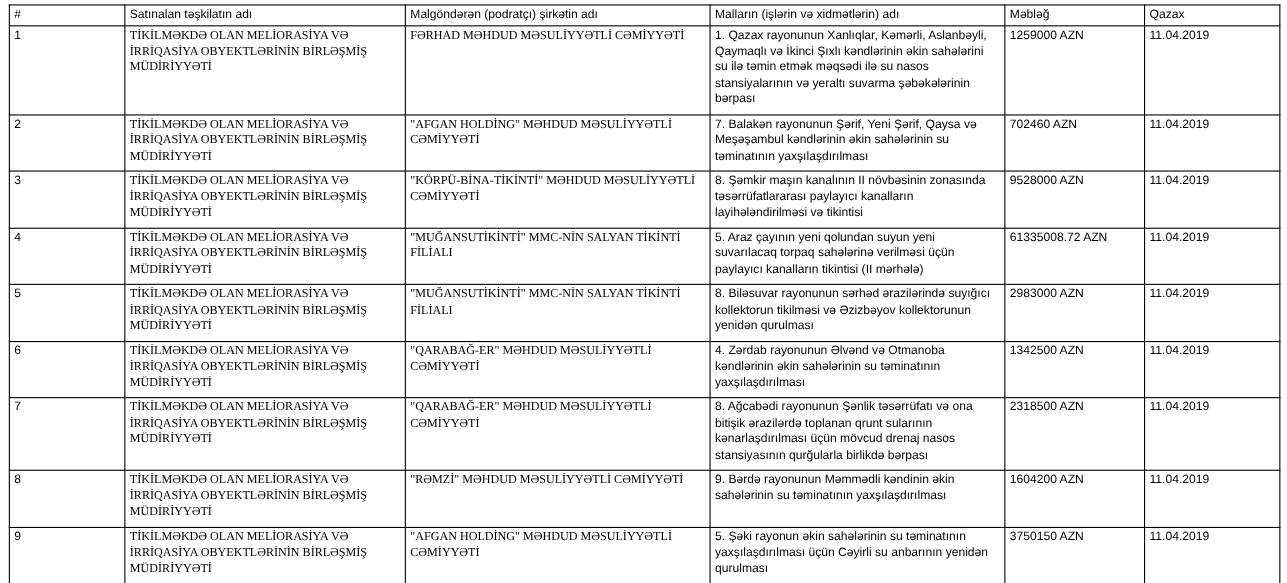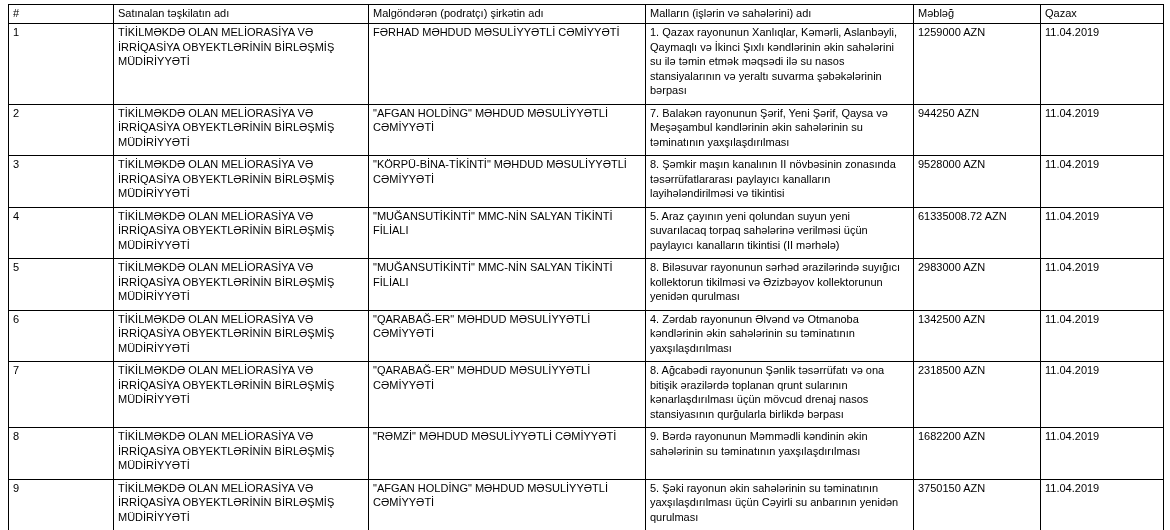--- a/index.html
+++ b/index.html
@@ -42,60 +42,61 @@
   col.c-num      { width: 105px; }
   col.c-buyer    { width: 255px; }
   col.c-supplier { width: 277px; }
   col.c-goods    { width: 268px; }
   col.c-amount   { width: 127px; }
   col.c-date     { width: 123px; }
 
   td[data-name="buyer-name"],
   td[data-name="supplier-name"] {
     padding-left: 6px;
+    font-family: Liberation Serif, serif;
   }
 </style>
 </head>
 <body>
 
 <div class="page" data-name="document-page">
   <table class="procurement" data-name="procurement-table">
     <colgroup>
       <col class="c-num">
       <col class="c-buyer">
       <col class="c-supplier">
       <col class="c-goods">
       <col class="c-amount">
       <col class="c-date">
     </colgroup>
     <thead data-name="table-header">
       <tr data-name="header-row">
         <th data-name="column-header-number">#</th>
         <th data-name="column-header-buyer">Satınalan təşkilatın adı</th>
         <th data-name="column-header-supplier">Malgöndərən (podratçı) şirkətin adı</th>
-        <th data-name="column-header-goods">Malların (işlərin və sahələrini) adı</th>
+        <th data-name="column-header-goods">Malların (işlərin və xidmətlərin) adı</th>
         <th data-name="column-header-amount">Məbləğ</th>
         <th data-name="column-header-date">Qazax</th>
       </tr>
     </thead>
     <tbody data-name="table-body">
         <tr data-name="table-row">
           <td data-name="row-number">1</td>
           <td data-name="buyer-name">TİKİLMƏKDƏ OLAN MELİORASİYA VƏ İRRİQASİYA OBYEKTLƏRİNİN BİRLƏŞMİŞ MÜDİRİYYƏTİ</td>
           <td data-name="supplier-name">FƏRHAD MƏHDUD MƏSULİYYƏTLİ CƏMİYYƏTİ</td>
           <td data-name="goods-description">1. Qazax rayonunun Xanlıqlar, Kəmərli, Aslanbəyli, Qaymaqlı və İkinci Şıxlı kəndlərinin əkin sahələrini su ilə təmin etmək məqsədi ilə su nasos stansiyalarının və yeraltı suvarma şəbəkələrinin bərpası</td>
           <td data-name="amount">1259000 AZN</td>
           <td data-name="date">11.04.2019</td>
         </tr>
         <tr data-name="table-row">
           <td data-name="row-number">2</td>
           <td data-name="buyer-name">TİKİLMƏKDƏ OLAN MELİORASİYA VƏ İRRİQASİYA OBYEKTLƏRİNİN BİRLƏŞMİŞ MÜDİRİYYƏTİ</td>
           <td data-name="supplier-name">"AFGAN HOLDİNG" MƏHDUD MƏSULİYYƏTLİ CƏMİYYƏTİ</td>
           <td data-name="goods-description">7. Balakən rayonunun Şərif, Yeni Şərif, Qaysa və Meşəşambul kəndlərinin əkin sahələrinin su təminatının yaxşılaşdırılması</td>
-          <td data-name="amount">944250 AZN</td>
+          <td data-name="amount">702460 AZN</td>
           <td data-name="date">11.04.2019</td>
         </tr>
         <tr data-name="table-row">
           <td data-name="row-number">3</td>
           <td data-name="buyer-name">TİKİLMƏKDƏ OLAN MELİORASİYA VƏ İRRİQASİYA OBYEKTLƏRİNİN BİRLƏŞMİŞ MÜDİRİYYƏTİ</td>
           <td data-name="supplier-name">"KÖRPÜ-BİNA-TİKİNTİ" MƏHDUD MƏSULİYYƏTLİ CƏMİYYƏTİ</td>
           <td data-name="goods-description">8. Şəmkir maşın kanalının II növbəsinin zonasında təsərrüfatlararası paylayıcı kanalların layihələndirilməsi və tikintisi</td>
           <td data-name="amount">9528000 AZN</td>
           <td data-name="date">11.04.2019</td>
         </tr>
@@ -129,21 +130,21 @@
           <td data-name="supplier-name">"QARABAĞ-ER" MƏHDUD MƏSULİYYƏTLİ CƏMİYYƏTİ</td>
           <td data-name="goods-description">8. Ağcabədi rayonunun Şənlik təsərrüfatı və ona bitişik ərazilərdə toplanan qrunt sularının kənarlaşdırılması üçün mövcud drenaj nasos stansiyasının qurğularla birlikdə bərpası</td>
           <td data-name="amount">2318500 AZN</td>
           <td data-name="date">11.04.2019</td>
         </tr>
         <tr data-name="table-row">
           <td data-name="row-number">8</td>
           <td data-name="buyer-name">TİKİLMƏKDƏ OLAN MELİORASİYA VƏ İRRİQASİYA OBYEKTLƏRİNİN BİRLƏŞMİŞ MÜDİRİYYƏTİ</td>
           <td data-name="supplier-name">"RƏMZİ" MƏHDUD MƏSULİYYƏTLİ CƏMİYYƏTİ</td>
           <td data-name="goods-description">9. Bərdə rayonunun Məmmədli kəndinin əkin sahələrinin su təminatının yaxşılaşdırılması</td>
-          <td data-name="amount">1682200 AZN</td>
+          <td data-name="amount">1604200 AZN</td>
           <td data-name="date">11.04.2019</td>
         </tr>
         <tr data-name="table-row">
           <td data-name="row-number">9</td>
           <td data-name="buyer-name">TİKİLMƏKDƏ OLAN MELİORASİYA VƏ İRRİQASİYA OBYEKTLƏRİNİN BİRLƏŞMİŞ MÜDİRİYYƏTİ</td>
           <td data-name="supplier-name">"AFGAN HOLDİNG" MƏHDUD MƏSULİYYƏTLİ CƏMİYYƏTİ</td>
           <td data-name="goods-description">5. Şəki rayonun əkin sahələrinin su təminatının yaxşılaşdırılması üçün Cəyirli su anbarının yenidən qurulması</td>
           <td data-name="amount">3750150 AZN</td>
           <td data-name="date">11.04.2019</td>
         </tr>

